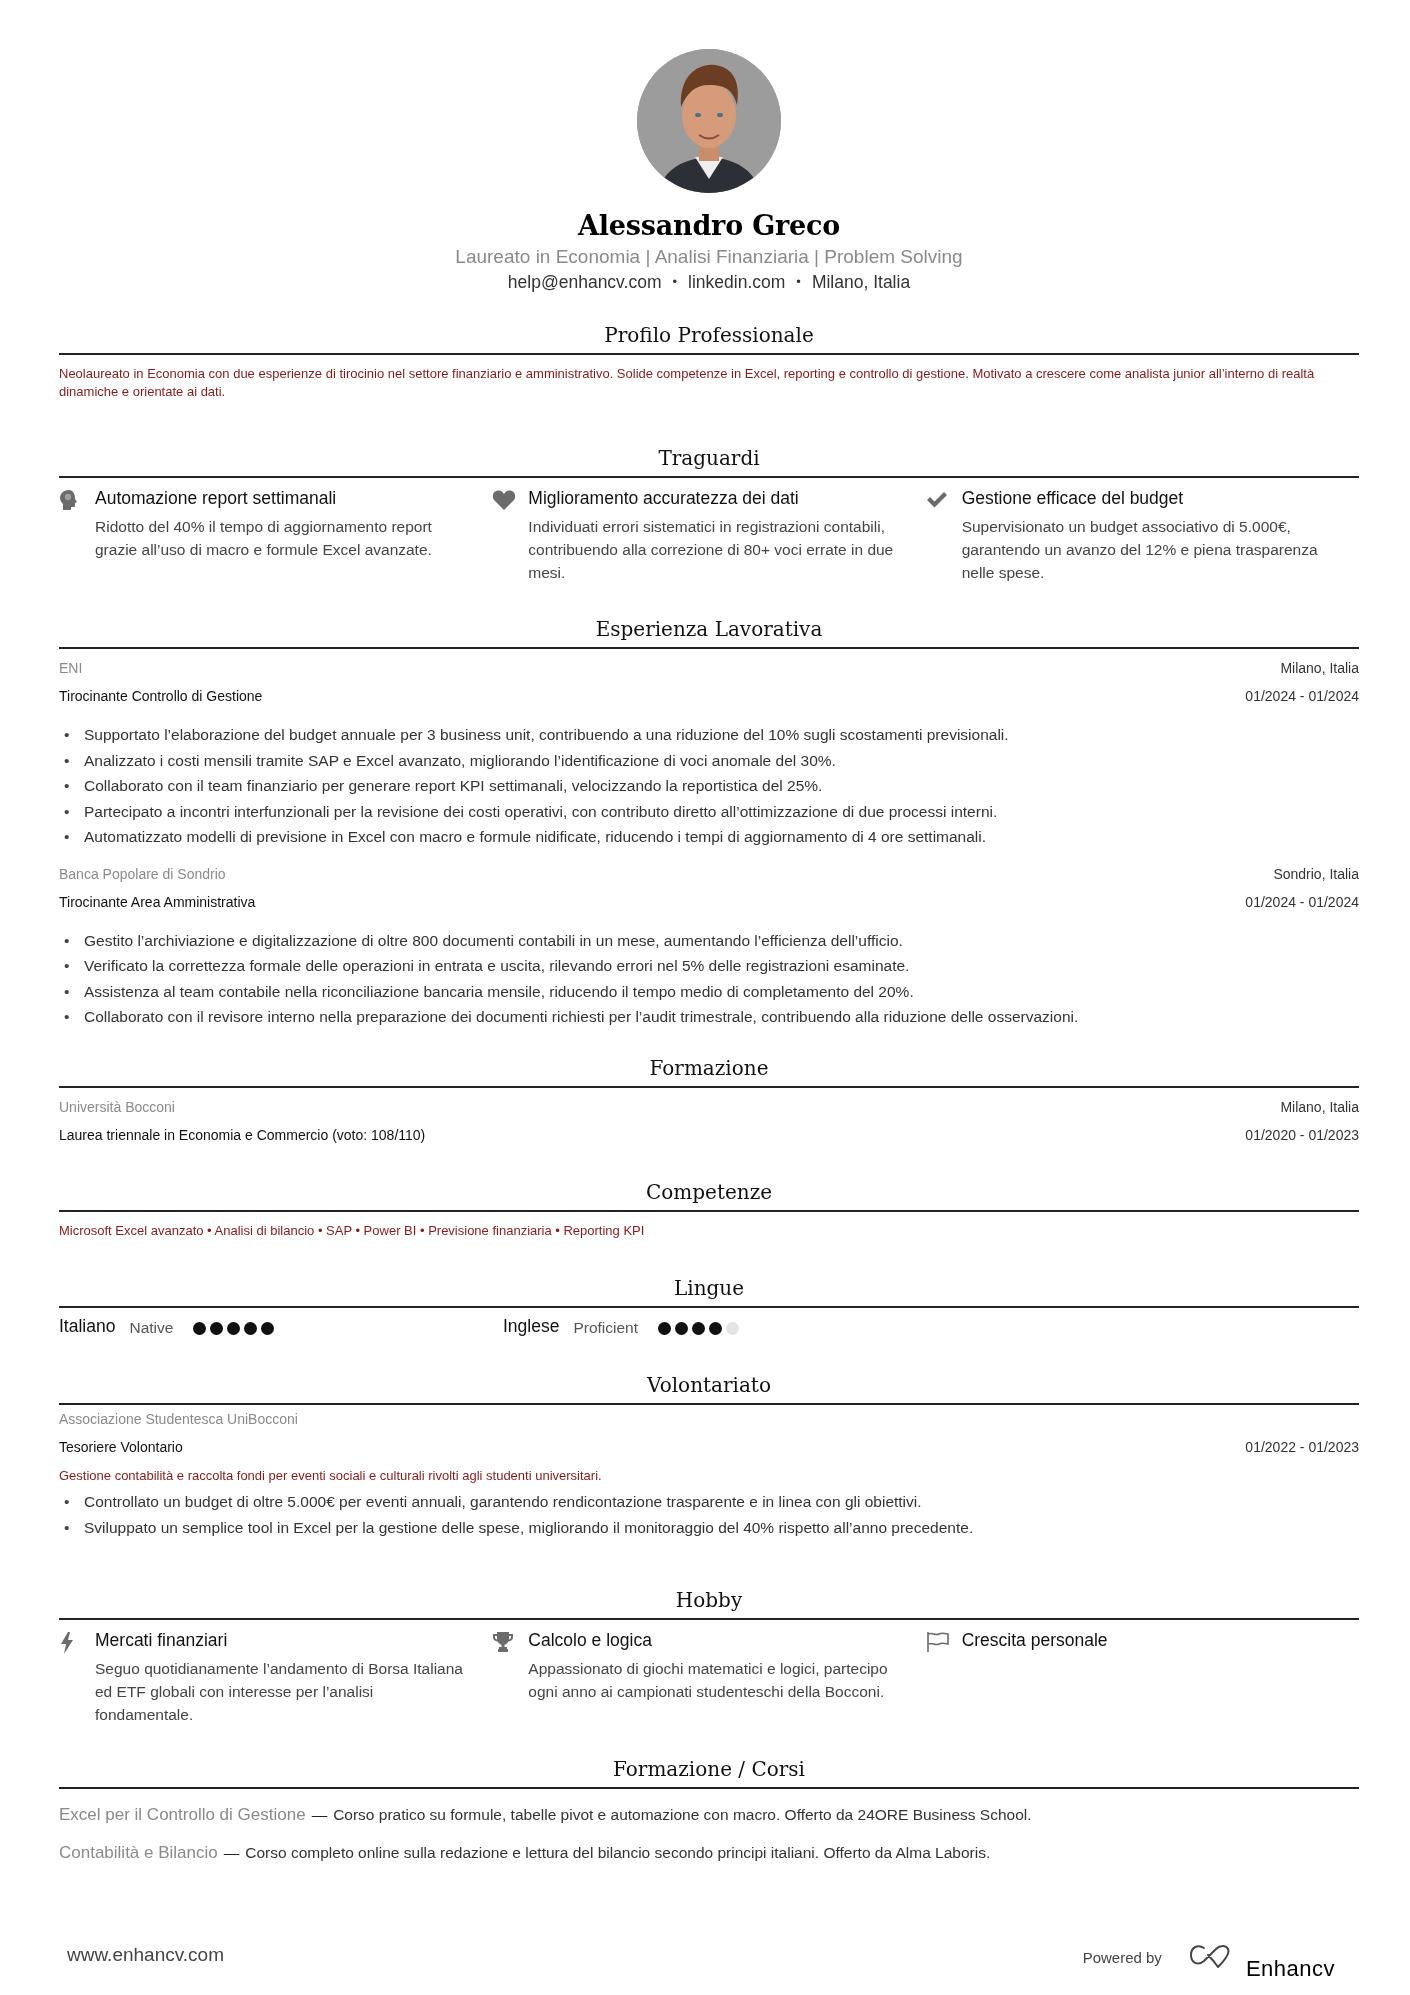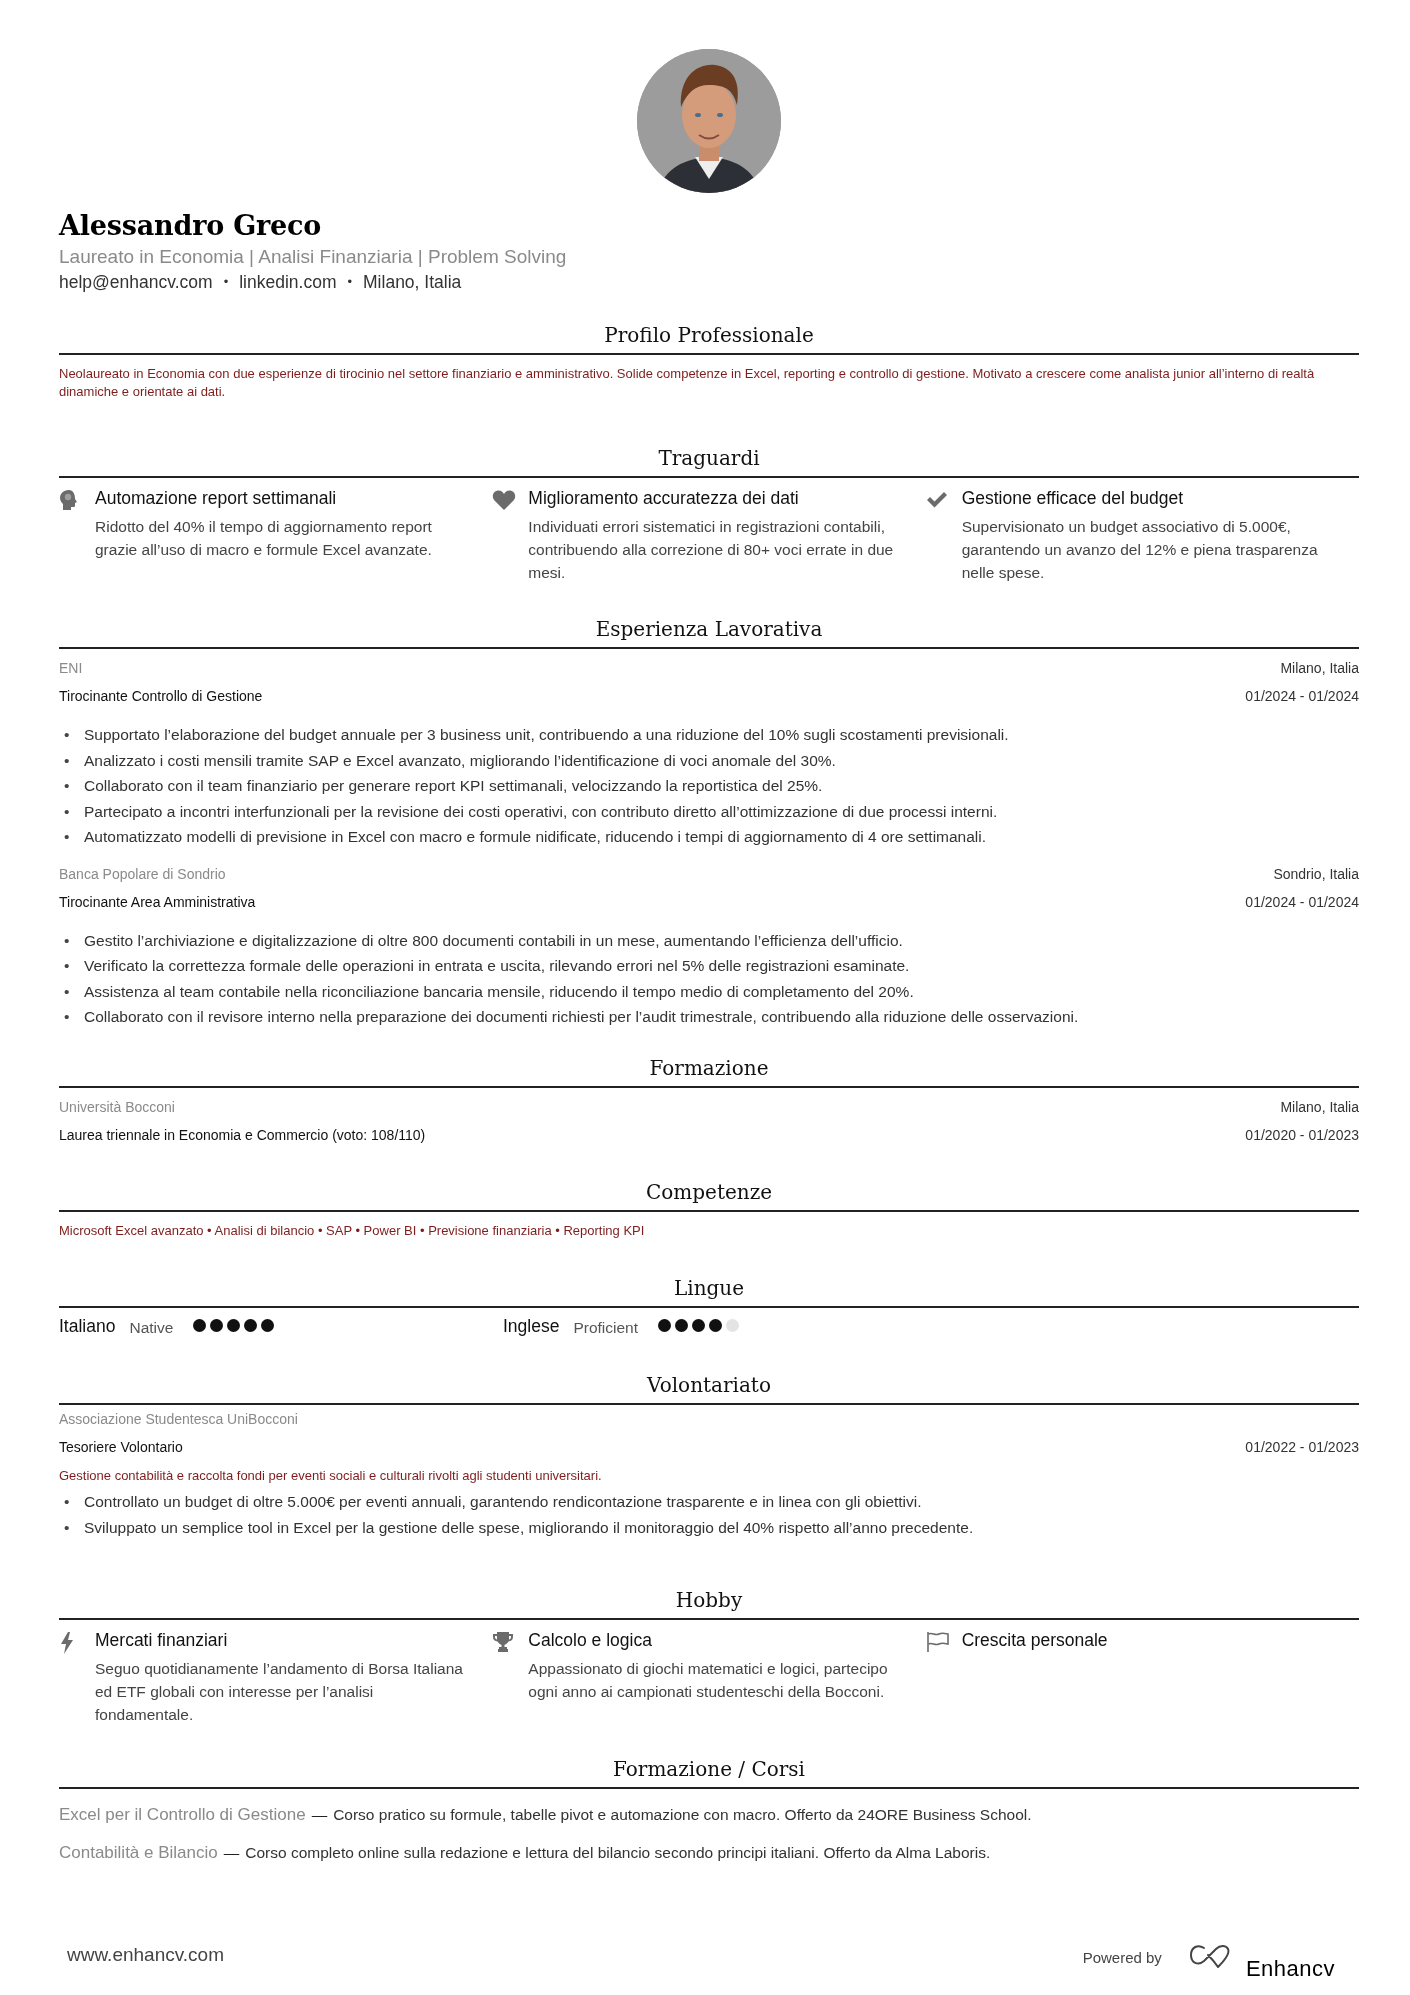--- a/index.html
+++ b/index.html
@@ -1,20 +1,20 @@
 <!DOCTYPE html>
 <html><head>
 <meta charset="utf-8">
 <style>
   * { box-sizing: border-box; margin: 0; padding: 0; }
   html, body { width: 1410px; height: 1995px; background: #ffffff; }
   body { font-family: "Liberation Sans", "DejaVu Sans", sans-serif; color: #1a1a1a; position: relative; overflow: hidden; }
   .page { position: absolute; left: 59px; top: 0; width: 1300px; }
 
-  .header { }
+  .header { text-align: center; }
   .photo { width: 144px; height: 144px; border-radius: 50%; margin: 49px auto 0; overflow: hidden; background: #9a9a9a; position: relative; }
   .photo svg { display: block; }
   .name { font-family: "DejaVu Serif", "Liberation Serif", serif; font-weight: bold; font-size: 27px; margin-top: 16px; line-height: 34px; color: #000; letter-spacing: -0.2px; }
   .headline { font-size: 19px; color: #8a8a8a; margin-top: 2px; line-height: 24px; }
   .contacts { font-size: 17.5px; color: #333; line-height: 26px; }
   .contacts .dot { margin: 0 11px; color: #333; font-size: 13px; vertical-align: 2px; }
 
   .section-title { font-family: "DejaVu Serif", "Liberation Serif", serif; font-size: 20px; text-align: center; color: #111; line-height: 28px; padding-bottom: 4px; border-bottom: 2px solid #222; }
   .section { position: absolute; left: 0; width: 1300px; }
 
@@ -28,21 +28,21 @@
 
   .entry-top { display: flex; justify-content: space-between; font-size: 14px; line-height: 28px; }
   .org { color: #8a8a8a; }
   .role { color: #111; }
   .right { color: #333; text-align: right; }
   .bullets { list-style: none; margin-top: 12px; }
   .bullets li { font-size: 15.5px; color: #333; line-height: 25.5px; padding-left: 25px; position: relative; }
   .bullets li::before { content: "•"; position: absolute; left: 5px; top: 0; color: #444; }
 
   .langs { display: flex; margin-top: 8px; align-items: baseline; }
-  .lang { width: 444px; display: flex; }
+  .lang { width: 444px; display: flex; align-items: center; }
   .lang .lname { font-size: 17.5px; color: #111; margin-right: 14px; }
   .lang .llvl { font-size: 15.5px; color: #555; margin-right: 20px; padding-top: 3px; }
   .lang .dots { display: flex; gap: 4px; padding-top: 3px; }
   .lang .d { width: 13px; height: 13px; border-radius: 50%; background: #111; }
   .lang .d.off { background: #e4e4e4; }
 
   .course { font-size: 15.5px; line-height: 25px; margin-top: 13px; }
   .course .cname { color: #8a8a8a; font-size: 17px; }
   .course .dash { color: #222; margin: 0 6px; }
   .course .cdesc { color: #333; }

